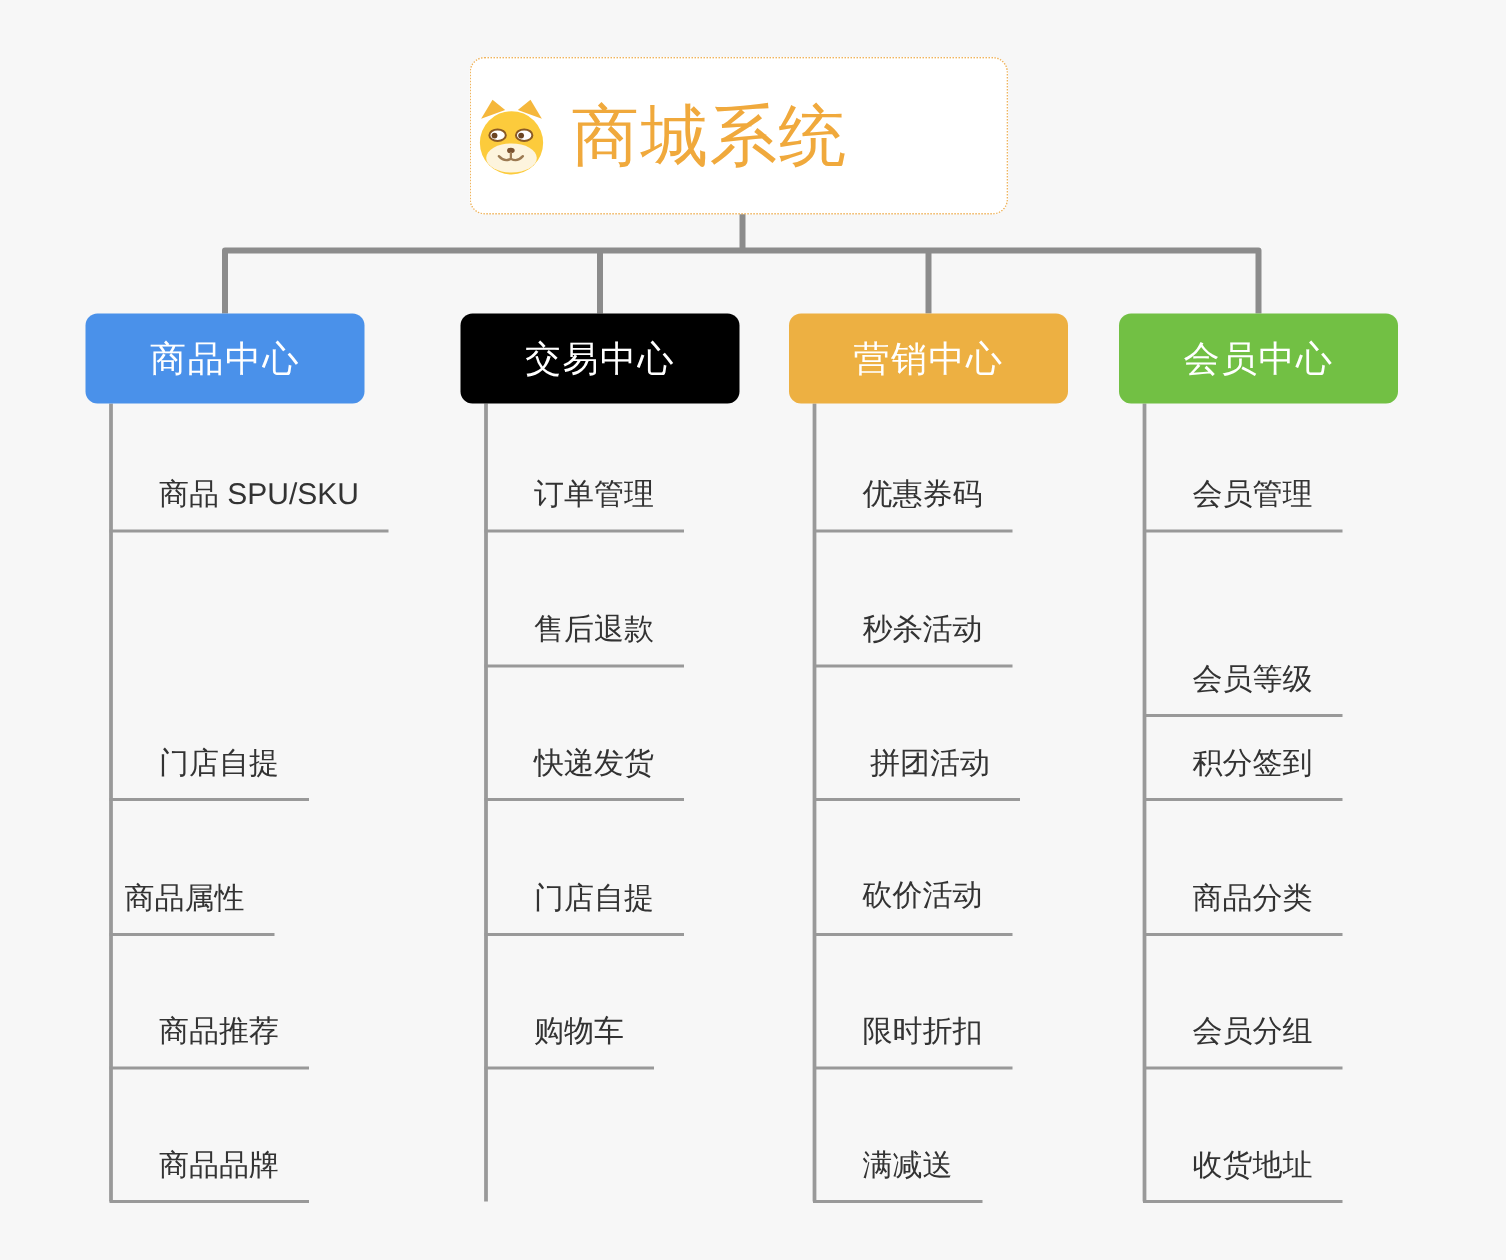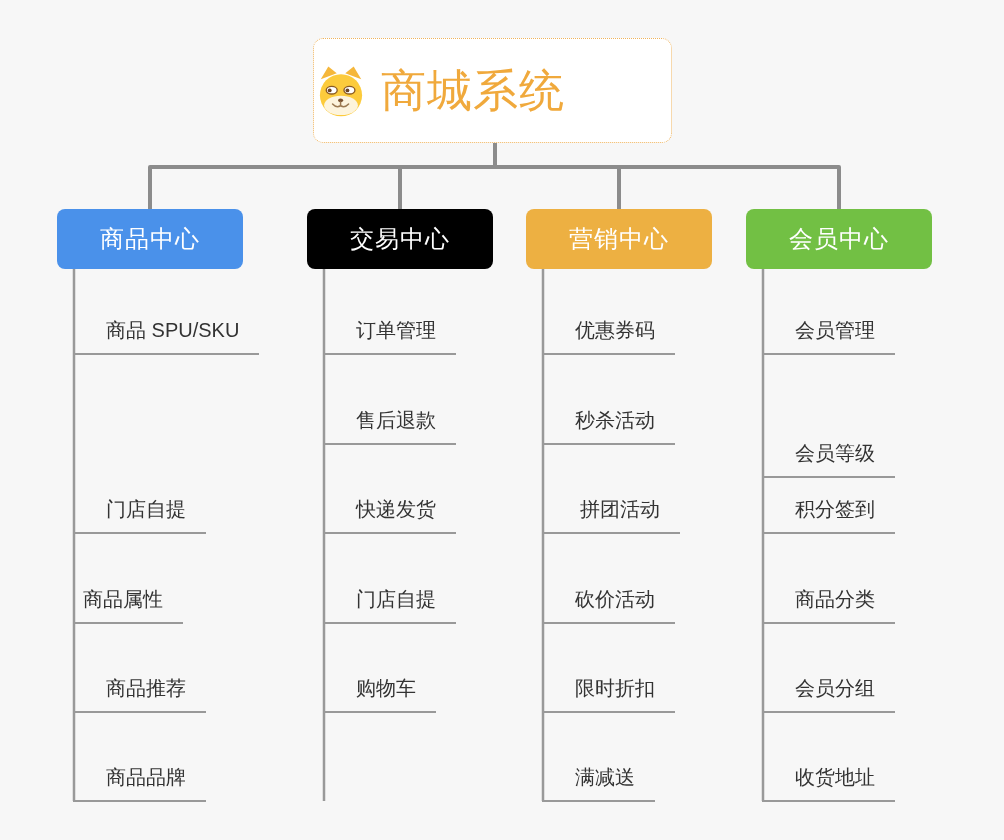--- a/index.html
+++ b/index.html
@@ -89,21 +89,21 @@
 
   <div class="leaf" style="left:323px;top:313px;">订单管理</div>
   <div class="leaf" style="left:323px;top:403px;">售后退款</div>
   <div class="leaf" style="left:323px;top:492px;">快递发货</div>
   <div class="leaf" style="left:323px;top:582px;">门店自提</div>
   <div class="leaf" style="left:323px;top:671px;">购物车</div>
 
   <div class="leaf" style="left:542px;top:313px;">优惠券码</div>
   <div class="leaf" style="left:542px;top:403px;">秒杀活动</div>
   <div class="leaf" style="left:542px;top:492px;padding-left:38px;">拼团活动</div>
-  <div class="leaf" style="left:542px;top:582px;">砍价活动</div>
+  <div class="leaf" style="left:542px;top:582px;font-family:Liberation Mono, monospace;">砍价活动</div>
   <div class="leaf" style="left:542px;top:671px;">限时折扣</div>
   <div class="leaf" style="left:542px;top:760px;">满减送</div>
 
   <div class="leaf" style="left:762px;top:313px;">会员管理</div>
   <div class="leaf" style="left:762px;top:403px;margin-top:33px;">会员等级</div>
   <div class="leaf" style="left:762px;top:492px;">积分签到</div>
   <div class="leaf" style="left:762px;top:582px;">商品分类</div>
   <div class="leaf" style="left:762px;top:671px;">会员分组</div>
   <div class="leaf" style="left:762px;top:760px;">收货地址</div>
 

